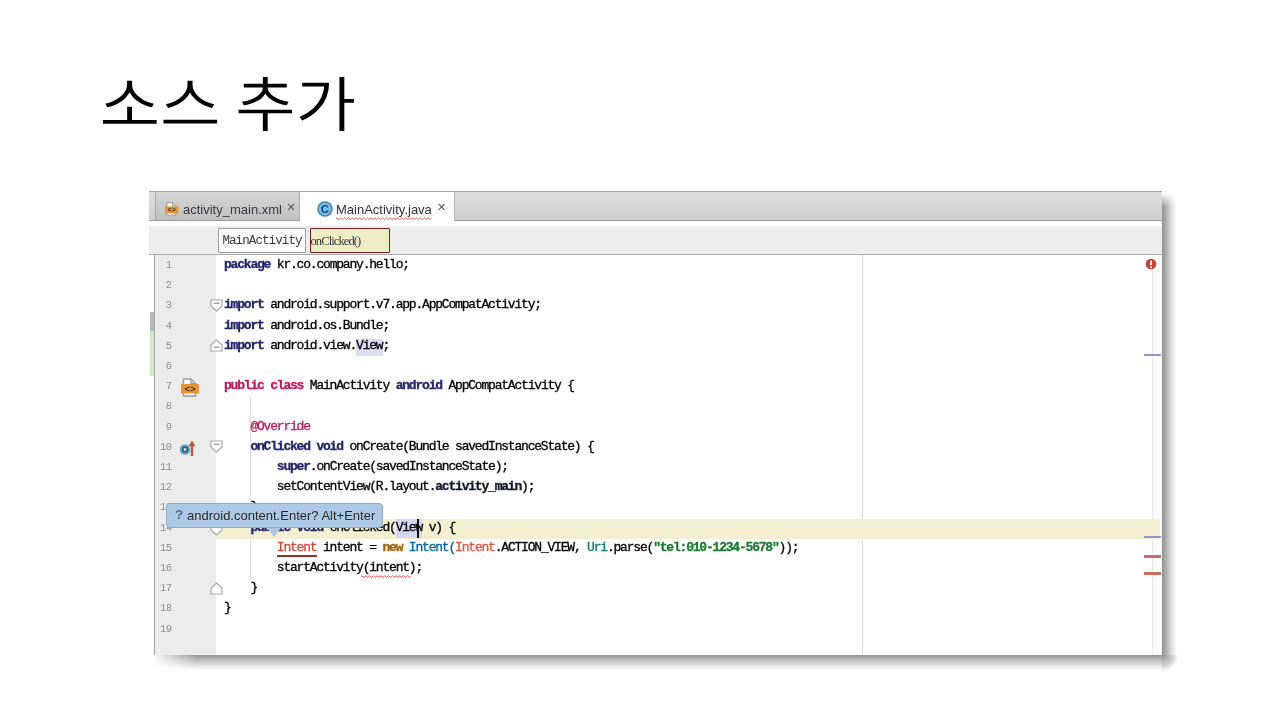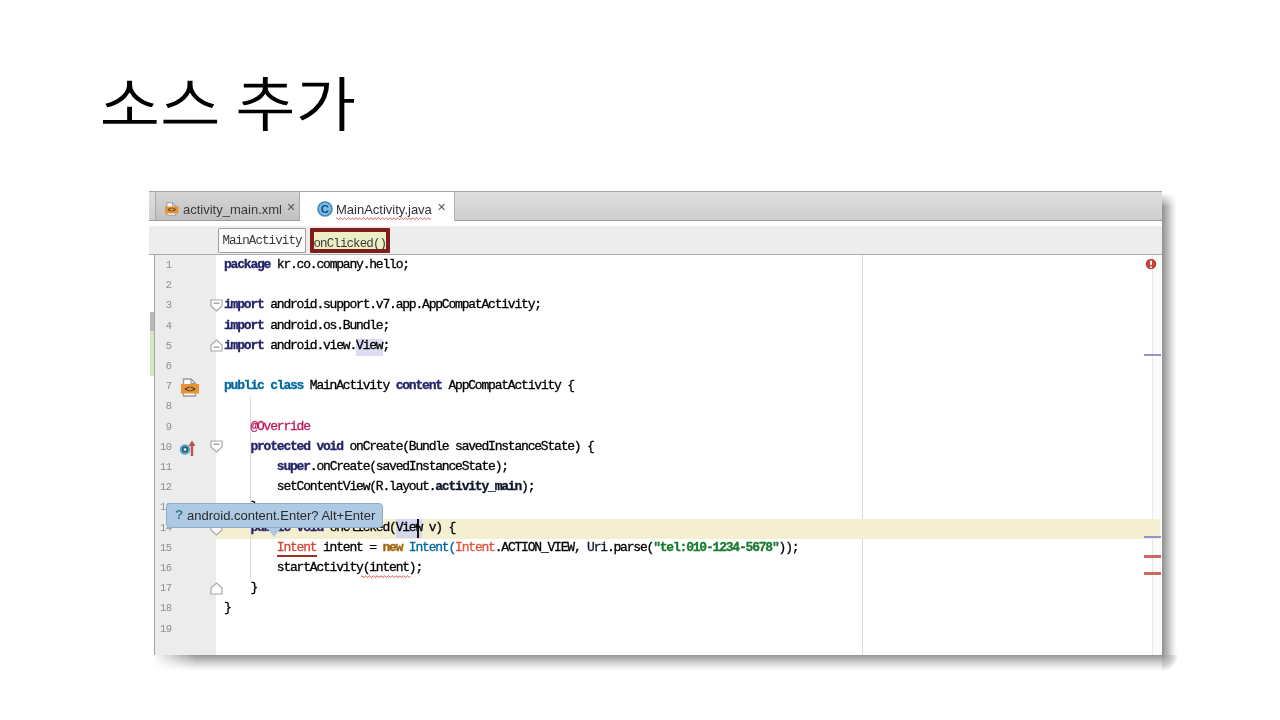--- a/index.html
+++ b/index.html
@@ -32,21 +32,21 @@
  <div class="abs" style="left:187px;top:11px;font-size:13px;color:#30303a">MainActivity.java</div>
  <svg style="position:absolute;left:187.0px;top:26.8px" width="96.0" height="4">
       <path d="M0 1.7 q0.9 -1.7 1.9 0 q0.9 1.7 1.9 0 q0.9 -1.7 1.9 0 q0.9 1.7 1.9 0 q0.9 -1.7 1.9 0 q0.9 1.7 1.9 0 q0.9 -1.7 1.9 0 q0.9 1.7 1.9 0 q0.9 -1.7 1.9 0 q0.9 1.7 1.9 0 q0.9 -1.7 1.9 0 q0.9 1.7 1.9 0 q0.9 -1.7 1.9 0 q0.9 1.7 1.9 0 q0.9 -1.7 1.9 0 q0.9 1.7 1.9 0 q0.9 -1.7 1.9 0 q0.9 1.7 1.9 0 q0.9 -1.7 1.9 0 q0.9 1.7 1.9 0 q0.9 -1.7 1.9 0 q0.9 1.7 1.9 0 q0.9 -1.7 1.9 0 q0.9 1.7 1.9 0 q0.9 -1.7 1.9 0 q0.9 1.7 1.9 0 q0.9 -1.7 1.9 0 q0.9 1.7 1.9 0 q0.9 -1.7 1.9 0 q0.9 1.7 1.9 0 q0.9 -1.7 1.9 0 q0.9 1.7 1.9 0 q0.9 -1.7 1.9 0 q0.9 1.7 1.9 0 q0.9 -1.7 1.9 0 q0.9 1.7 1.9 0 q0.9 -1.7 1.9 0 q0.9 1.7 1.9 0 q0.9 -1.7 1.9 0 q0.9 1.7 1.9 0 q0.9 -1.7 1.9 0 q0.9 1.7 1.9 0 q0.9 -1.7 1.9 0 q0.9 1.7 1.9 0 q0.9 -1.7 1.9 0 q0.9 1.7 1.9 0 q0.9 -1.7 1.9 0 q0.9 1.7 1.9 0 q0.9 -1.7 1.9 0 q0.9 1.7 1.9 0" fill="none" stroke="#e05050" stroke-width="1.0"></path>
     </svg>
  <div class="abs" style="left:288px;top:10.5px;font-size:11px;color:#555">✕</div>
 
  <div class="abs" style="left:0;top:30.7px;width:1013px;height:4.8px;background:#fff"></div>
 
  <div class="abs" style="left:0;top:35.5px;width:1013px;height:28.5px;background:#ededed;border-bottom:1.3px solid #ababab"></div>
  <div class="abs" style="left:69px;top:37.5px;width:88px;height:25px;background:#fbfbfb;border:1px solid #9f9f9f;border-radius:1px;font-family:'Liberation Mono',monospace;font-size:12.5px;letter-spacing:-0.9px;color:#3a3a3a;text-align:center;line-height:24px">MainActivity</div>
- <div class="abs" style="left:160.5px;top:37.5px;width:80px;height:25px;background:#eeeec6;border:4px solid #7f1d1d;border-radius:1px;font-family:Liberation Mono, monospace;font-size:12.5px;letter-spacing:-0.9px;color:#3a3a3a;text-align:right;line-height:24px">onClicked()</div>
+ <div class="abs" style="left:160.5px;top:37.5px;width:80px;height:25px;background:#eeeec6;border:1px solid #7f1d1d;border-radius:1px;font-family:Liberation Serif, serif;font-size:12.5px;letter-spacing:-0.9px;color:#3a3a3a;text-align:left;line-height:24px">onClicked()</div>
 
  <div class="abs" style="left:0;top:64.5px;width:1013px;height:399.5px;background:#fff"></div>
  <div class="abs" style="left:5px;top:64.5px;width:61.5px;height:399.5px;background:#ececec;border-left:1px solid #a5a5a5"></div>
 
  <div class="abs" style="left:0.5px;top:121.5px;width:4.5px;height:19px;background:#b9b9b9"></div>
  <div class="abs" style="left:0.5px;top:140.5px;width:4.5px;height:45px;background:#d5e6c3"></div>
 
  <div class="abs" style="left:712.5px;top:64.5px;width:1.2px;height:399.5px;background:#dadada"></div>
 
  <div class="abs" style="left:1003px;top:64.5px;width:10px;height:399.5px;background:#fbfbfb;border-left:1px solid #e8e8e8"></div>
@@ -77,29 +77,29 @@
 17
 18
 19</pre>
 
 <pre class="abs" style="left:224px;top:255px;font-size:13px;line-height:20.2px;letter-spacing:-1.2px;color:#000;-webkit-text-stroke:0.3px"><b style="color:#24246a">package</b> kr.co.company.hello;
 
 <b style="color:#24246a">import</b> android.support.v7.app.AppCompatActivity;
 <b style="color:#24246a">import</b> android.os.Bundle;
 <b style="color:#24246a">import</b> android.view.View;
 
-<b style="color:#0369a1">public class</b> MainActivity <b style="color:#24246a">content</b> AppCompatActivity {
+<b style="color:#be185d">public class</b> MainActivity <b style="color:#24246a">android</b> AppCompatActivity {
 
     <span style="color:#be185d">@Override</span>
-    <b style="color:#24246a">protected void</b> onCreate(Bundle savedInstanceState) {
+    <b style="color:#24246a">onClicked void</b> onCreate(Bundle savedInstanceState) {
         <b style="color:#24246a">super</b>.onCreate(savedInstanceState);
         setContentView(R.layout.<b style="color:#0f172a">activity_main</b>);
     }
     <b style="color:#24246a">public void</b> onClicked(View v) {
-        <span style="color:#cf4a35">Intent</span> intent = <b style="color:#a16207">new</b> <span style="color:#0369a1">Intent(</span><span style="color:#e0553f">Intent</span>.ACTION_VIEW, <span style="color:#0f172a">Uri</span>.parse(<b style="color:#1a7a2e">"tel:010-1234-5678"</b>));
+        <span style="color:#cf4a35">Intent</span> intent = <b style="color:#a16207">new</b> <span style="color:#0369a1">Intent(</span><span style="color:#e0553f">Intent</span>.ACTION_VIEW, <span style="color:#0f766e">Uri</span>.parse(<b style="color:#1a7a2e">"tel:010-1234-5678"</b>));
         startActivity(intent);
     }
 }
 </pre>
 
 <div class="abs" style="left:276.5px;top:554.8px;width:40.5px;height:1.8px;background:#9c3224"></div>
 <svg style="position:absolute;left:361.0px;top:574.5px" width="52.0" height="4">
     <path d="M0 1.6 q0.9 -1.6 1.9 0 q0.9 1.6 1.9 0 q0.9 -1.6 1.9 0 q0.9 1.6 1.9 0 q0.9 -1.6 1.9 0 q0.9 1.6 1.9 0 q0.9 -1.6 1.9 0 q0.9 1.6 1.9 0 q0.9 -1.6 1.9 0 q0.9 1.6 1.9 0 q0.9 -1.6 1.9 0 q0.9 1.6 1.9 0 q0.9 -1.6 1.9 0 q0.9 1.6 1.9 0 q0.9 -1.6 1.9 0 q0.9 1.6 1.9 0 q0.9 -1.6 1.9 0 q0.9 1.6 1.9 0 q0.9 -1.6 1.9 0 q0.9 1.6 1.9 0 q0.9 -1.6 1.9 0 q0.9 1.6 1.9 0 q0.9 -1.6 1.9 0 q0.9 1.6 1.9 0 q0.9 -1.6 1.9 0 q0.9 1.6 1.9 0" fill="none" stroke="#dd4040" stroke-width="1.0"></path>
   </svg>
 

